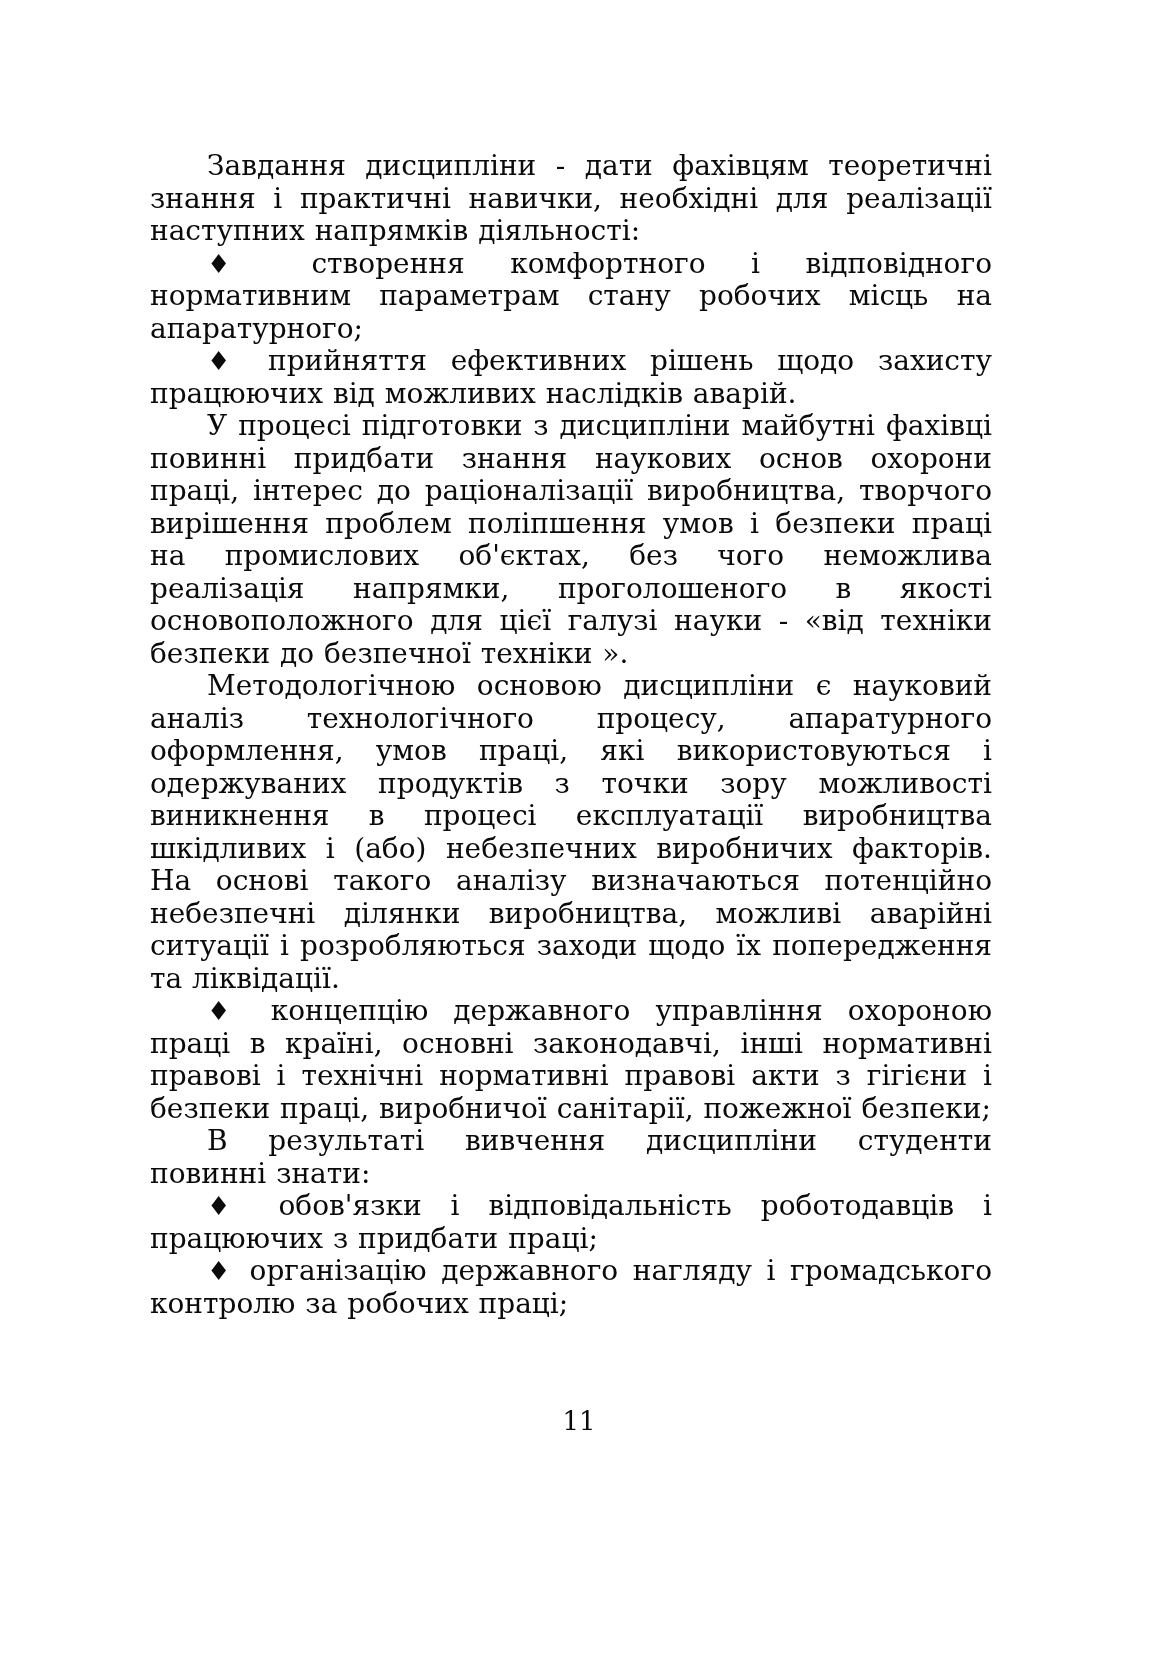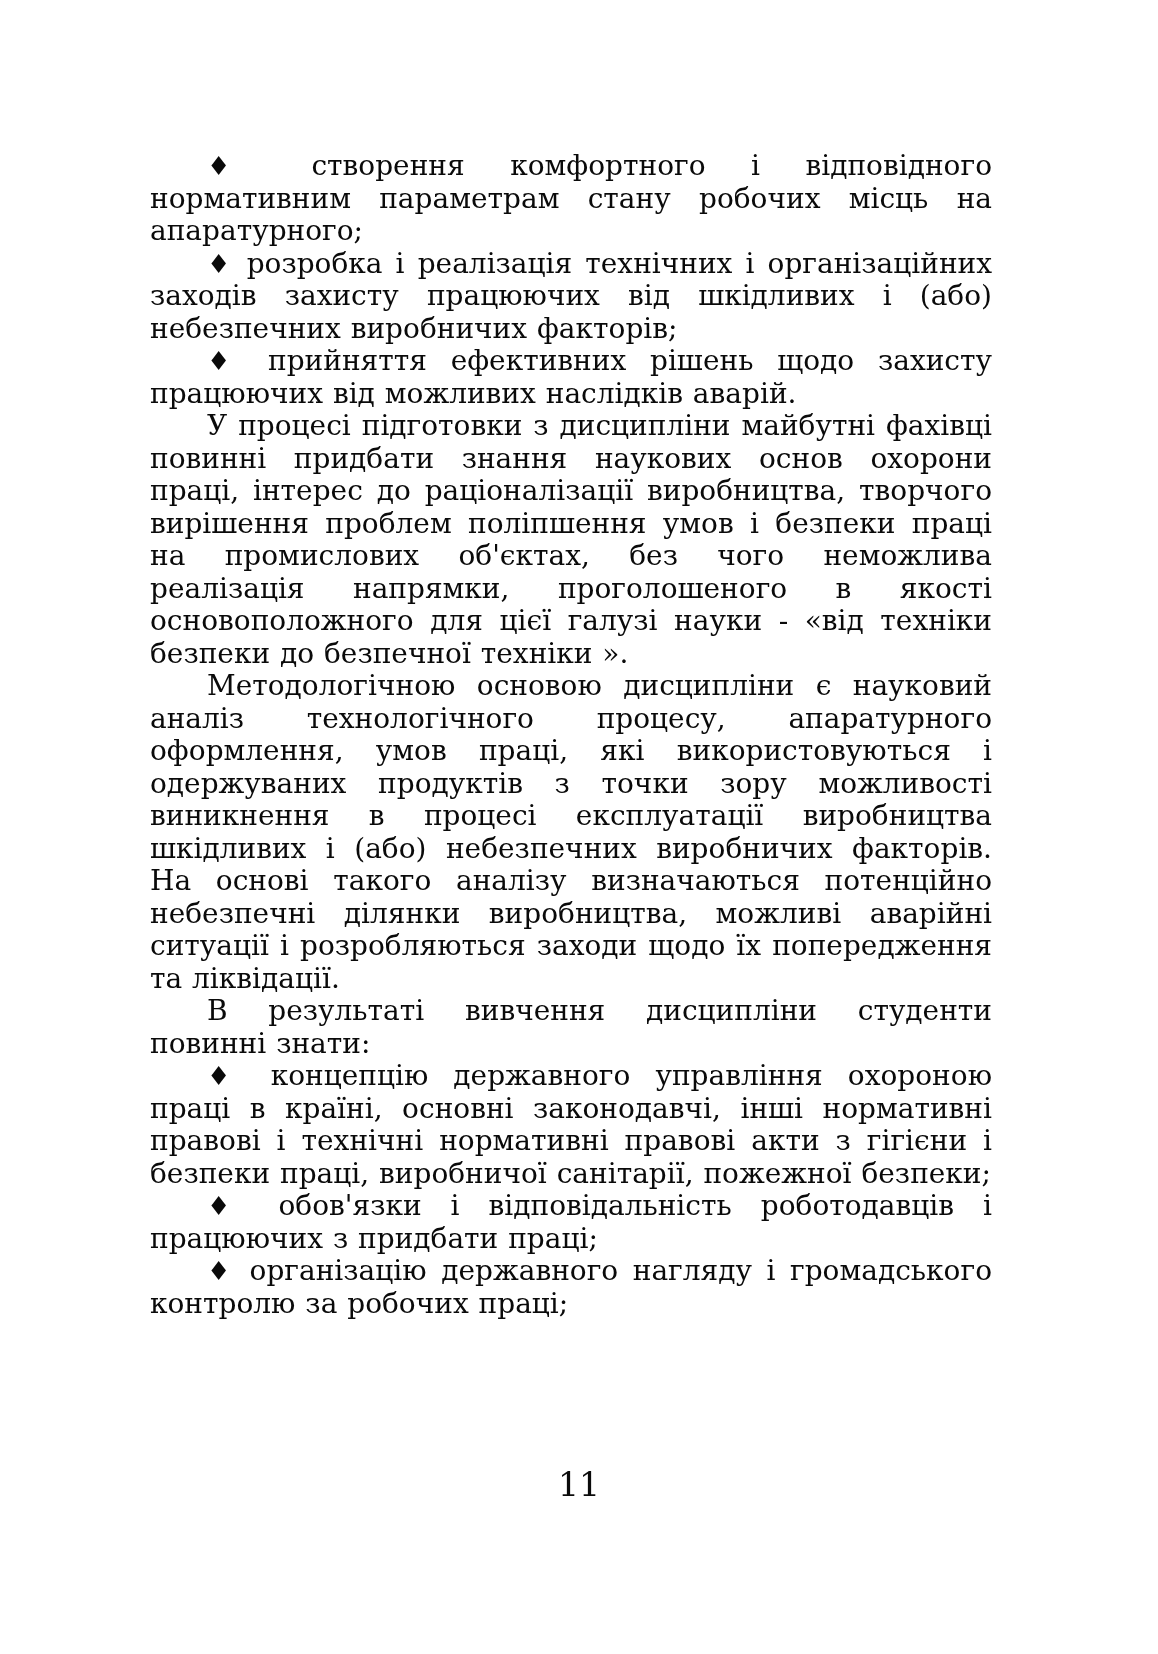--- a/index.html
+++ b/index.html
@@ -32,38 +32,38 @@
     text-indent: 57px;
     word-spacing: 1px;
     color: #0a0a0a;
   }
   p.para .diamond {
     font-size: 26px;
     letter-spacing: 0;
   }
   .page-number {
     position: absolute;
-    top: 1468px;
+    top: 1404px;
     left: 0;
     width: 100%;
     text-align: center;
-    font-size: 33px;
+    font-size: 26px;
     line-height: 34px;
     color: #0a0a0a;
   }
 </style>
 </head>
 <body>
 
 <div class="page">
   <div class="content" id="content">
+      <p class="para"><span>Завдання дисципліни - дати фахівцям теоретичні знання і практичні навички, необхідні для реалізації наступних напрямків діяльності:</span></p>
       <p class="para bullet"><span class="diamond">♦</span> <span>створення комфортного і відповідного нормативним параметрам стану робочих місць на апаратурного;</span></p>
-      <p class="para bullet"><span class="diamond">♦</span> <span>розробка і реалізація технічних і організаційних заходів захисту працюючих від шкідливих і (або) небезпечних виробничих факторів;</span></p>
       <p class="para bullet"><span class="diamond">♦</span> <span>прийняття ефективних рішень щодо захисту працюючих від можливих наслідків аварій.</span></p>
       <p class="para"><span>У процесі підготовки з дисципліни майбутні фахівці повинні придбати знання наукових основ охорони праці, інтерес до раціоналізації виробництва, творчого вирішення проблем поліпшення умов і безпеки праці на промислових об'єктах, без чого неможлива реалізація напрямки, проголошеного в якості основоположного для цієї галузі науки - «від техніки безпеки до безпечної техніки ».</span></p>
       <p class="para"><span>Методологічною основою дисципліни є науковий аналіз технологічного процесу, апаратурного оформлення, умов праці, які використовуються і одержуваних продуктів з точки зору можливості виникнення в процесі експлуатації виробництва шкідливих і (або) небезпечних виробничих факторів. На основі такого аналізу визначаються потенційно небезпечні ділянки виробництва, можливі аварійні ситуації і розробляються заходи щодо їх попередження та ліквідації.</span></p>
+      <p class="para bullet"><span class="diamond">♦</span> <span>концепцію державного управління охороною праці в країні, основні законодавчі, інші нормативні правові і технічні нормативні правові акти з гігієни і безпеки праці, виробничої санітарії, пожежної безпеки;</span></p>
       <p class="para"><span>В результаті вивчення дисципліни студенти повинні знати:</span></p>
-      <p class="para bullet"><span class="diamond">♦</span> <span>концепцію державного управління охороною праці в країні, основні законодавчі, інші нормативні правові і технічні нормативні правові акти з гігієни і безпеки праці, виробничої санітарії, пожежної безпеки;</span></p>
       <p class="para bullet"><span class="diamond">♦</span> <span>обов'язки і відповідальність роботодавців і працюючих з придбати праці;</span></p>
       <p class="para bullet"><span class="diamond">♦</span> <span>організацію державного нагляду і громадського контролю за робочих праці;</span></p>
     </div>
   <div class="page-number">11</div>
 </div>
 
 </body></html>

